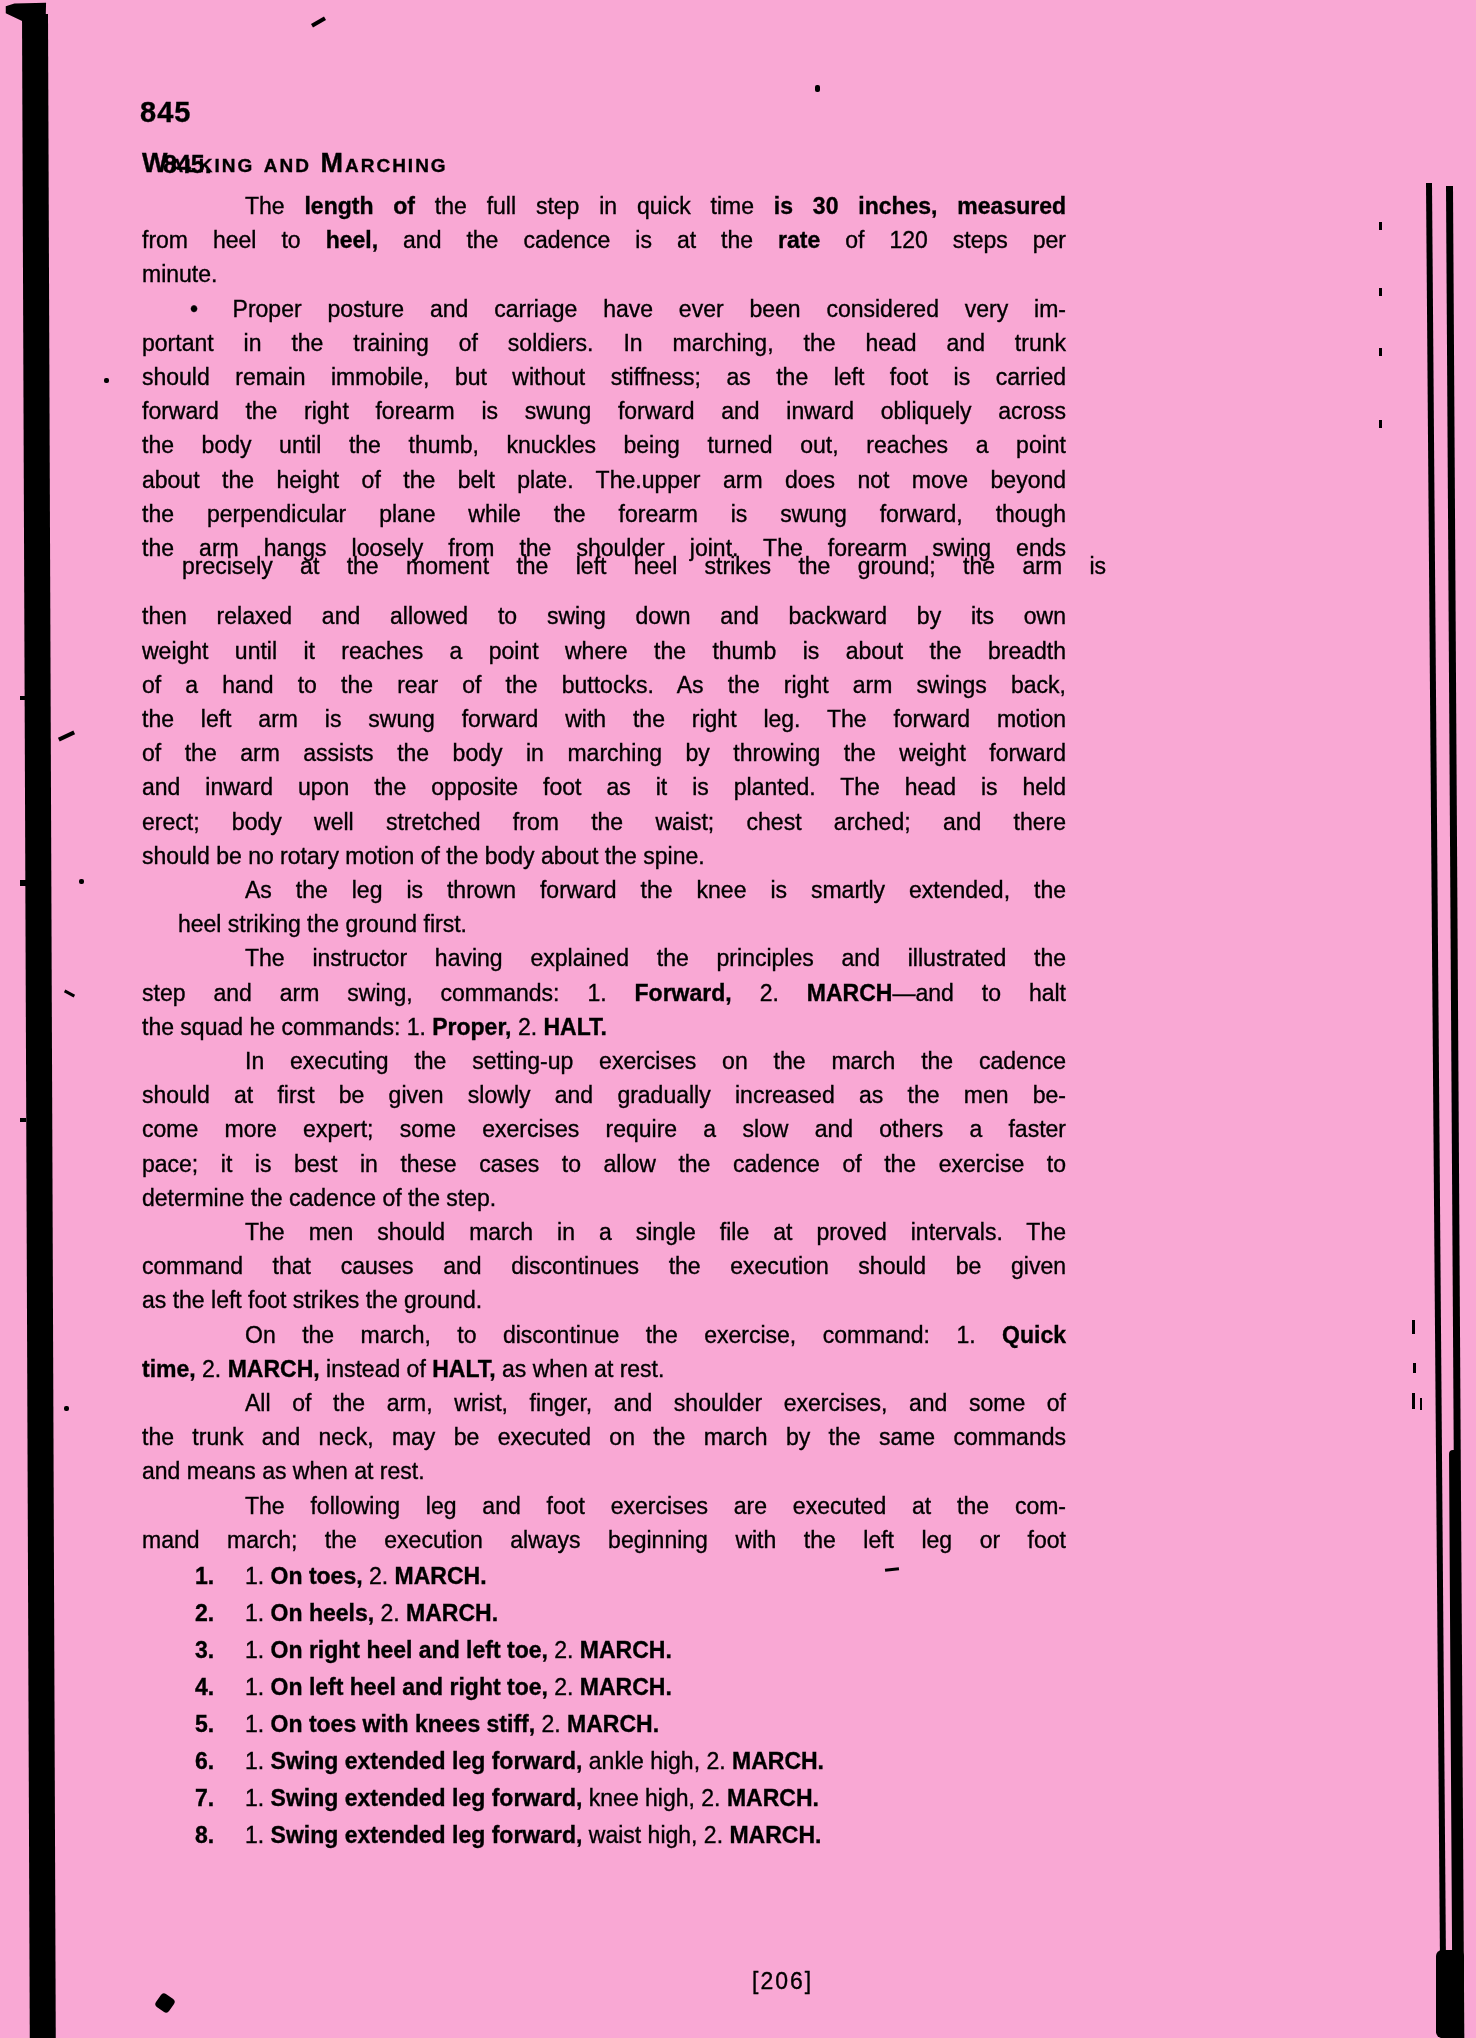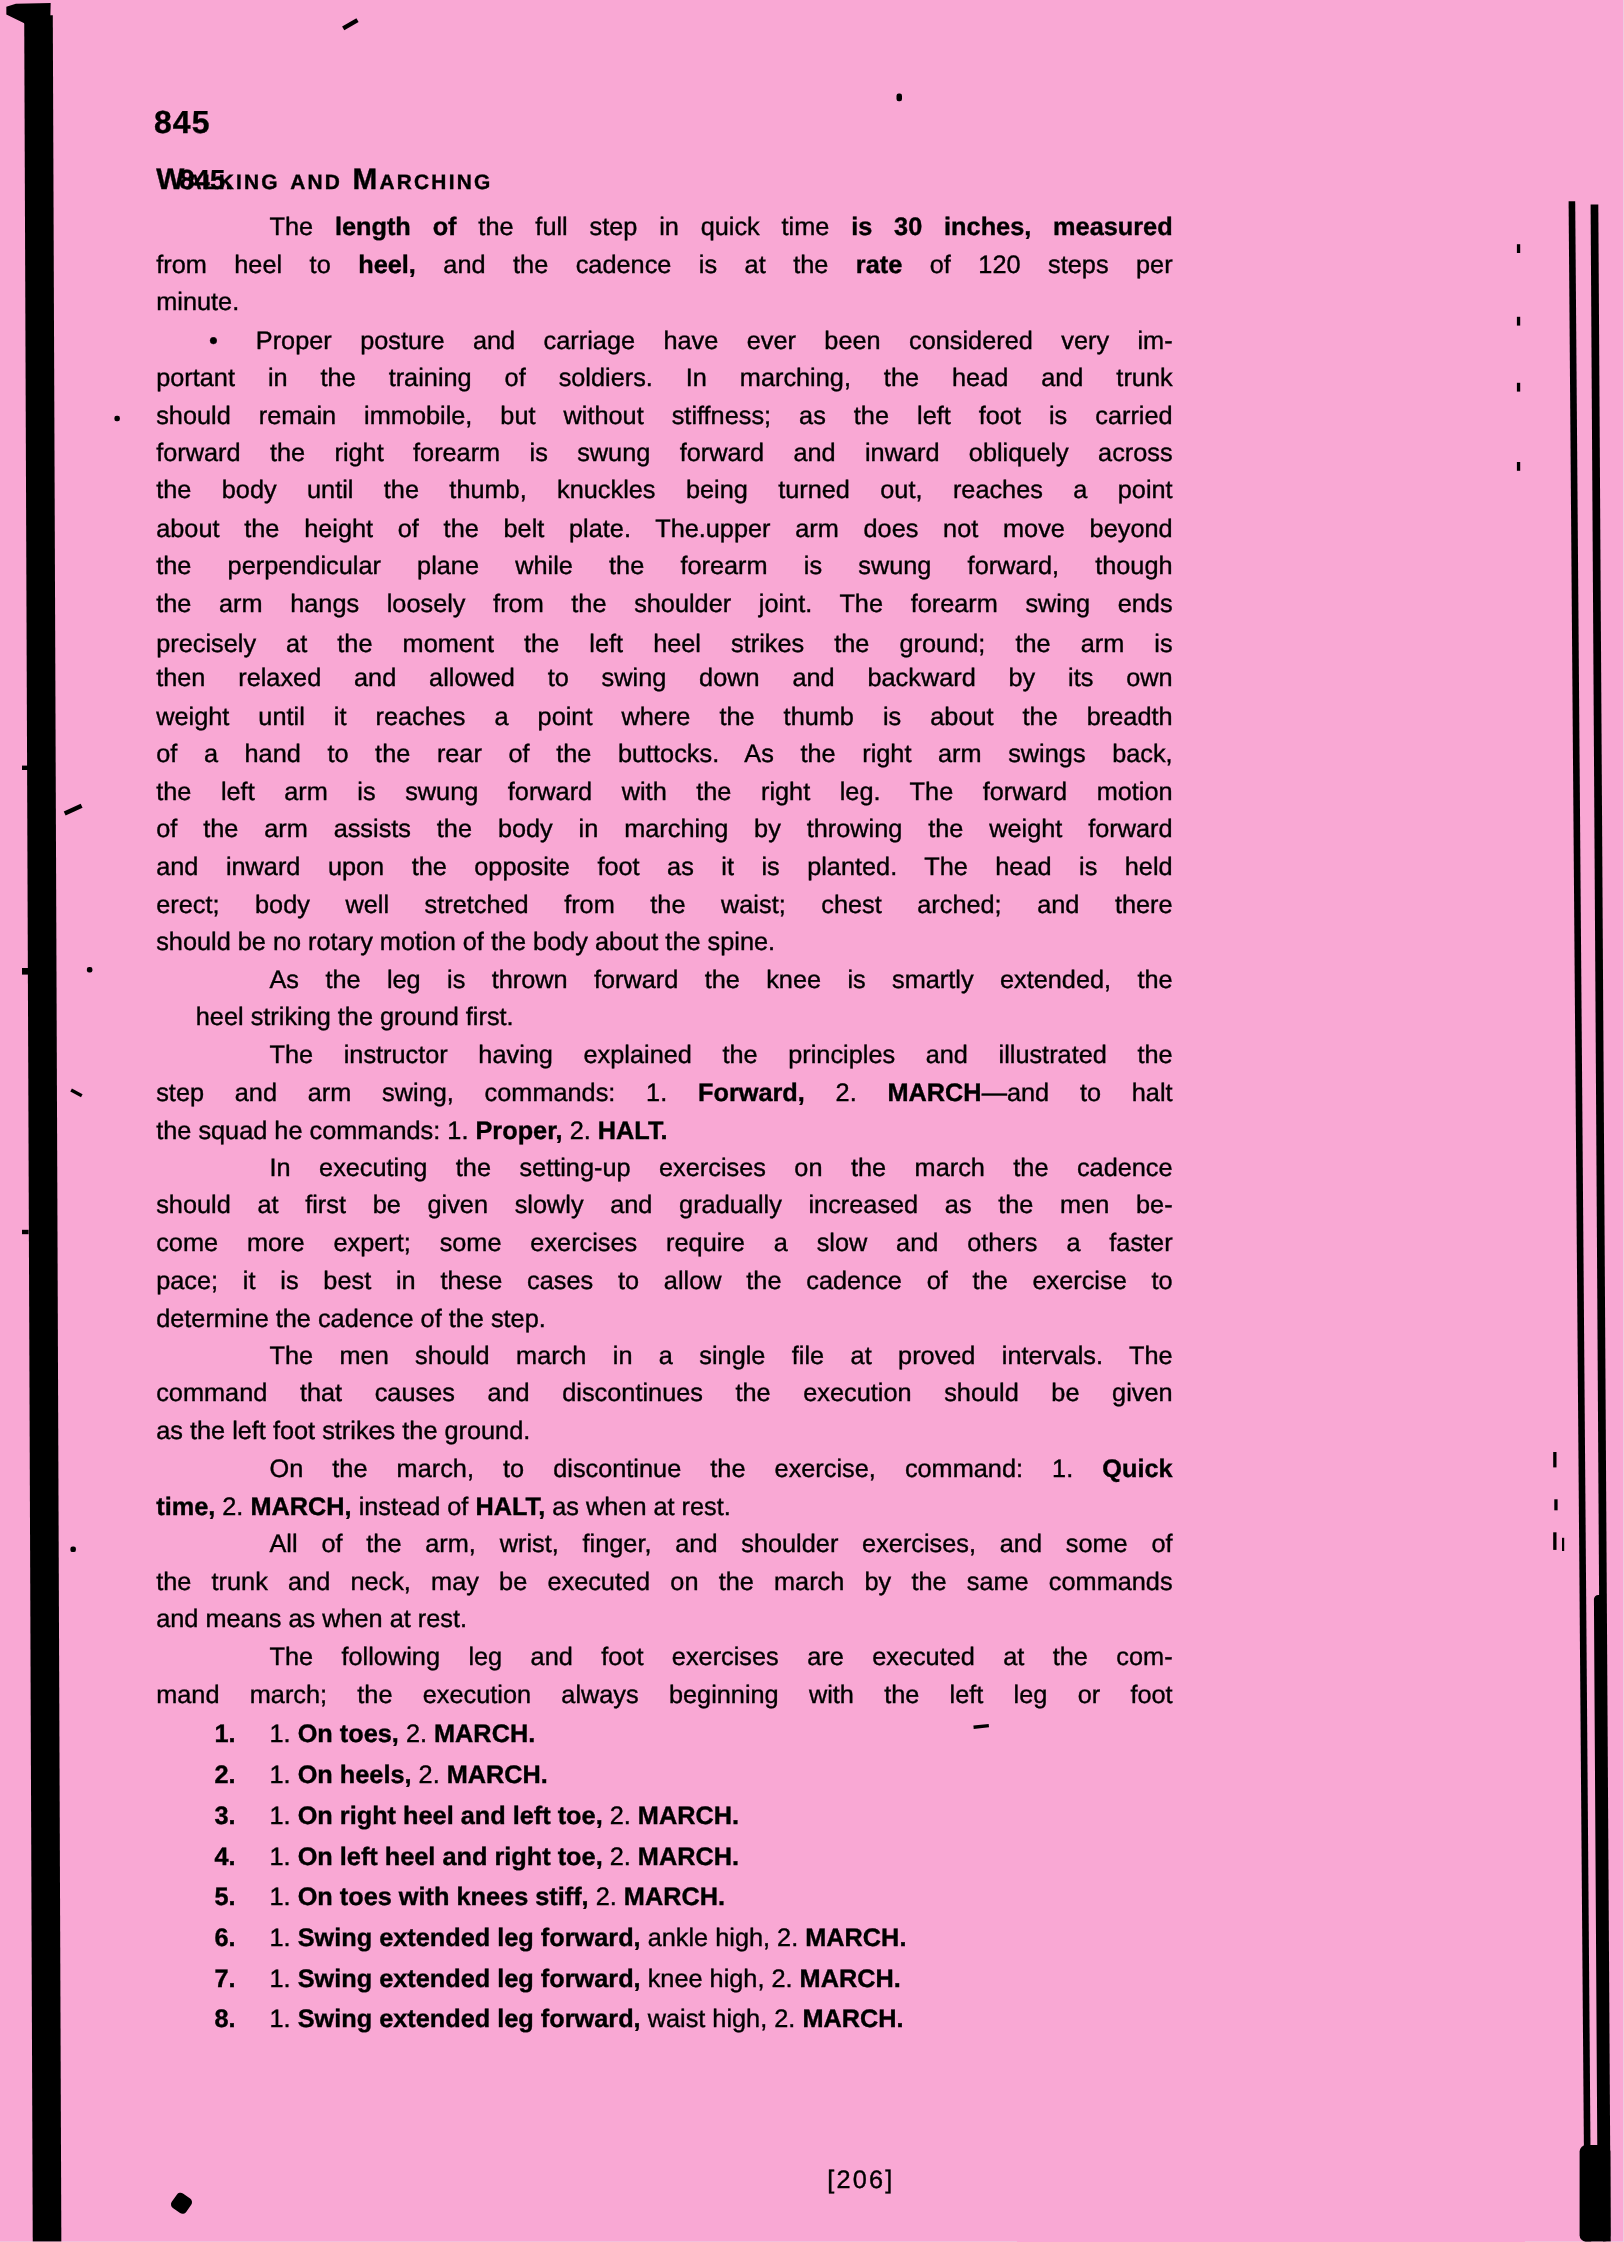--- a/index.html
+++ b/index.html
@@ -84,21 +84,21 @@
         <div class="line j" style="top: 226.2px;"><span>from heel to </span><span class="b">heel,</span><span> and the cadence is at the </span><span class="b">rate</span><span> of 120 steps per</span></div>
         <div class="line" style="top: 260.4px;"><span>minute.</span></div>
         <div class="line j bul" style="top: 294.6px;"><span>•   </span><span>Proper posture and carriage have ever been considered very im-</span></div>
         <div class="line j" style="top: 328.8px;"><span>portant in the training of soldiers. In marching, the head and trunk</span></div>
         <div class="line j" style="top: 363px;"><span>should remain immobile, but without stiffness; as the left foot is carried</span></div>
         <div class="line j" style="top: 397.2px;"><span>forward the right forearm is swung forward and inward obliquely across</span></div>
         <div class="line j" style="top: 431.4px;"><span>the body until the thumb, knuckles being turned out, reaches a point</span></div>
         <div class="line j" style="top: 465.6px;"><span>about the height of the belt plate. The.upper arm does not move beyond</span></div>
         <div class="line j" style="top: 499.8px;"><span>the perpendicular plane while the forearm is swung forward, though</span></div>
         <div class="line j" style="top: 534px;"><span>the arm hangs loosely from the shoulder joint. The forearm swing ends</span></div>
-        <div class="line j" style="top: 571px;"><span>precisely at the moment the left heel strikes the ground; the arm is</span></div>
+        <div class="line j" style="top: 552px; margin-left: 40px;"><span>precisely at the moment the left heel strikes the ground; the arm is</span></div>
         <div class="line j" style="top: 602.4px;"><span>then relaxed and allowed to swing down and backward by its own</span></div>
         <div class="line j" style="top: 636.6px;"><span>weight until it reaches a point where the thumb is about the breadth</span></div>
         <div class="line j" style="top: 670.8px;"><span>of a hand to the rear of the buttocks. As the right arm swings back,</span></div>
         <div class="line j" style="top: 705px;"><span>the left arm is swung forward with the right leg. The forward motion</span></div>
         <div class="line j" style="top: 739.2px;"><span>of the arm assists the body in marching by throwing the weight forward</span></div>
         <div class="line j" style="top: 773.4px;"><span>and inward upon the opposite foot as it is planted. The head is held</span></div>
         <div class="line j" style="top: 807.6px;"><span>erect; body well stretched from the waist; chest arched; and there</span></div>
         <div class="line" style="top: 841.8px;"><span>should be no rotary motion of the body about the spine.</span></div>
         <div class="line j ind" style="top: 876px;"><span>As the leg is thrown forward the knee is smartly extended, the</span></div>
         <div class="line" style="top: 910.2px; margin-left: 36px;"><span>heel striking the ground first.</span></div>

